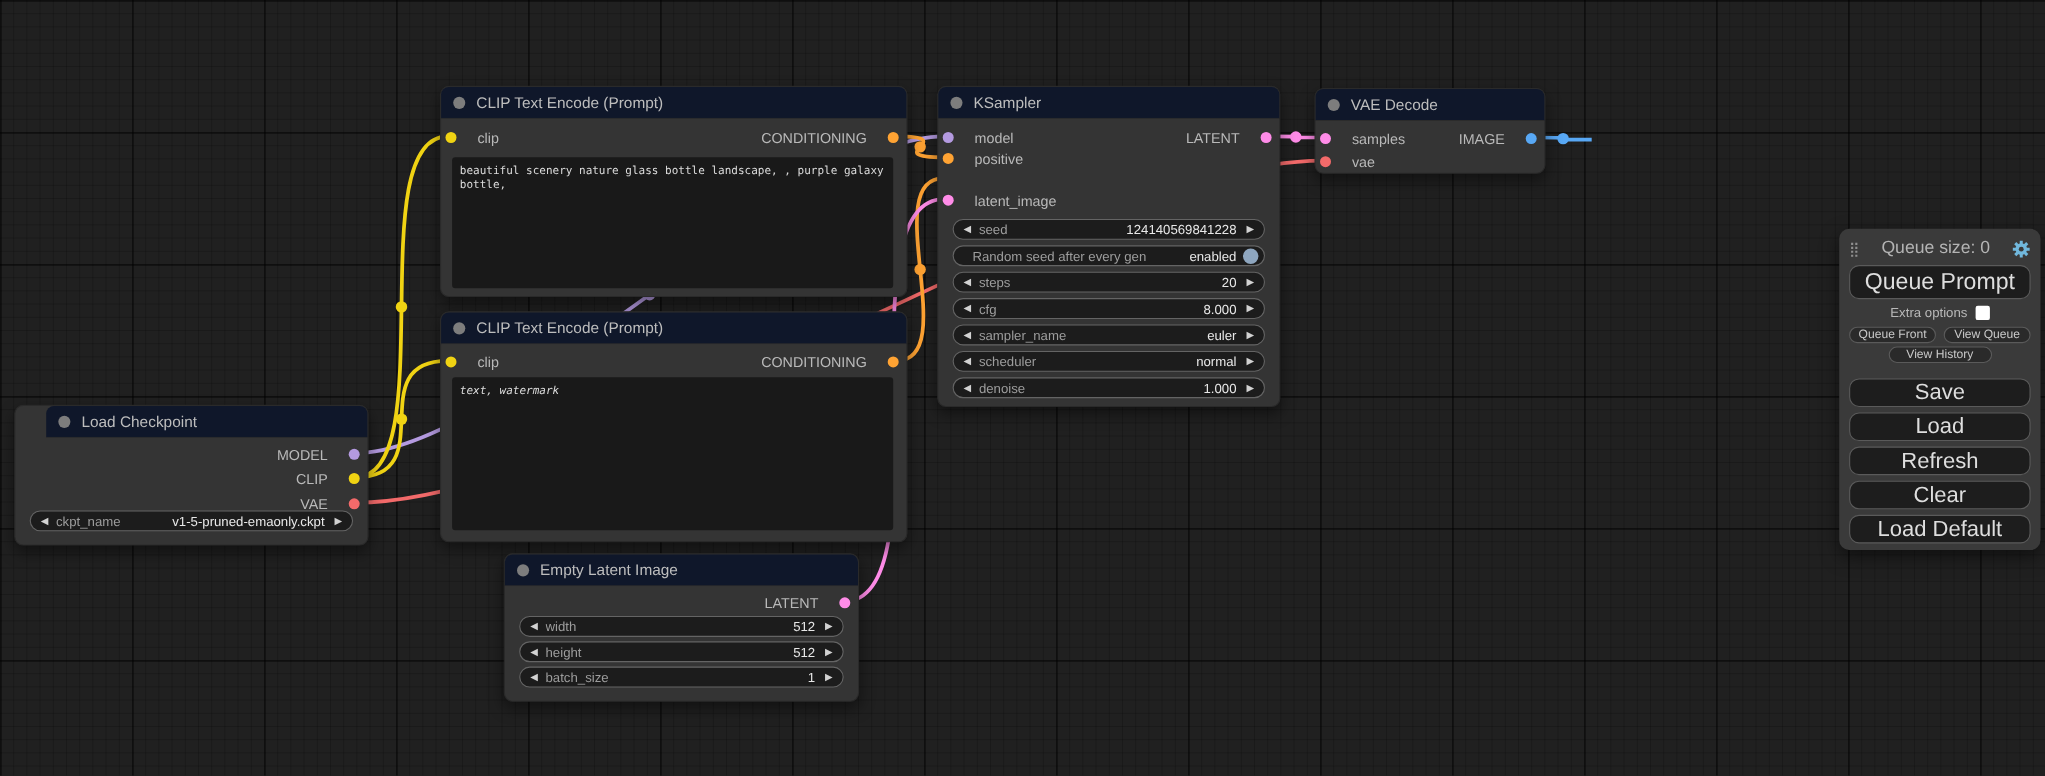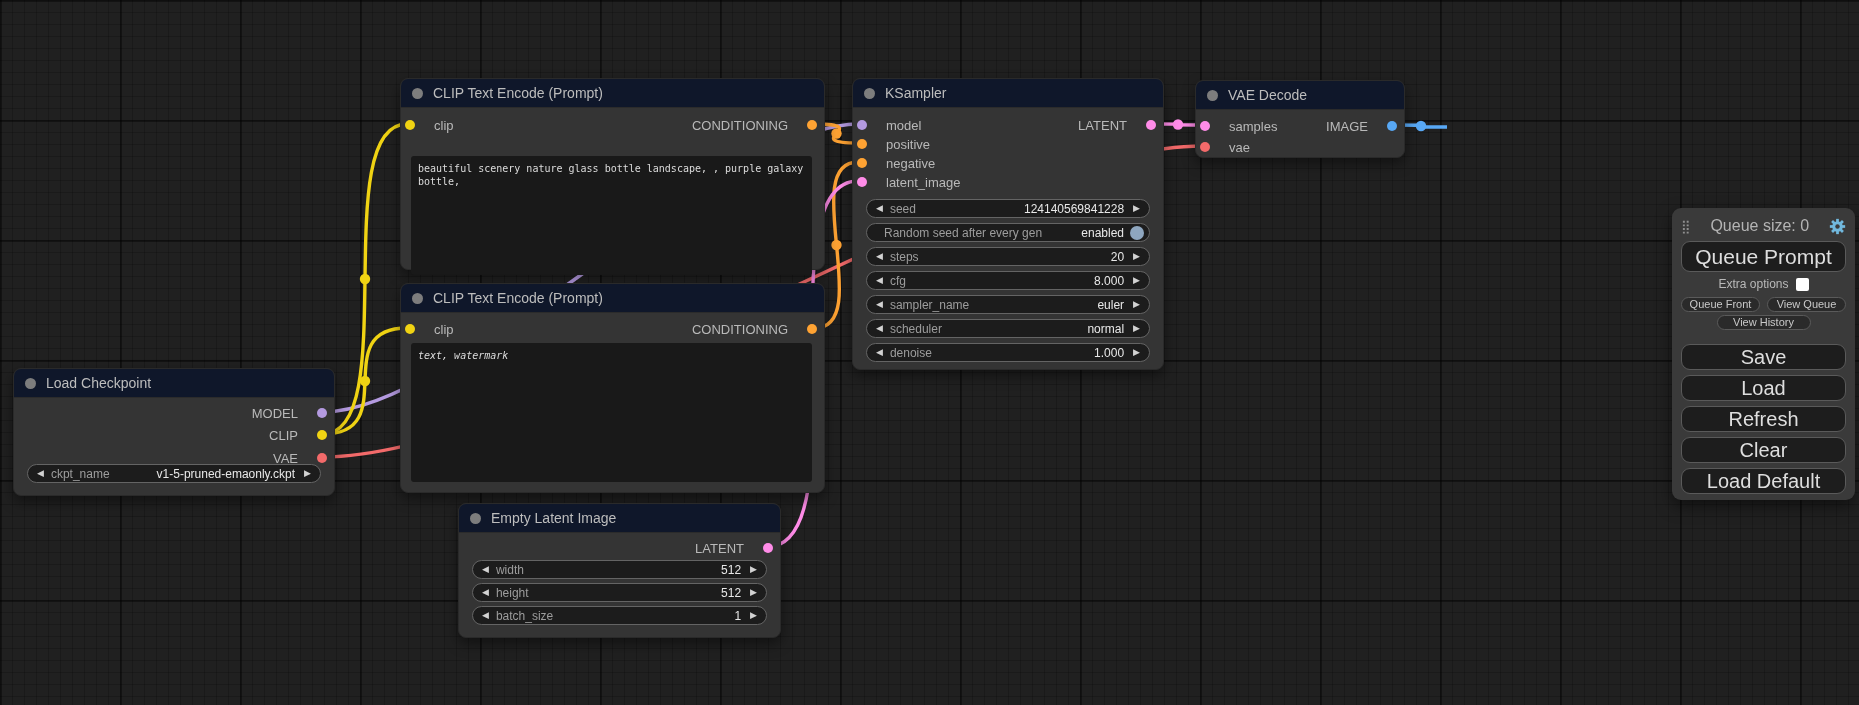--- a/index.html
+++ b/index.html
@@ -78,21 +78,21 @@
       <circle cx="836.5" cy="133.5" r="5.2" fill="#ffa333"></circle>
       <path d="M 815 328 C 875 328, 798 162, 858 162" stroke="#ffa333" stroke-width="3.4" fill="none"></path>
       <circle cx="836.5" cy="245" r="5.2" fill="#ffa333"></circle>
       <path d="M 767 547 C 862 547, 763 181, 858 181" stroke="#ff8ce8" stroke-width="3.4" fill="none"></path>
       <circle cx="812.5" cy="364" r="5.2" fill="#ff8ce8"></circle>
       <path d="M 1154 124 C 1214 124, 1142 125, 1202 125" stroke="#ff8ce8" stroke-width="3.4" fill="none"></path>
       <circle cx="1178" cy="124.5" r="5.2" fill="#ff8ce8"></circle>
       <path d="M 1395 125 C 1455 125, 1387 127, 1447 127" stroke="#58a8f5" stroke-width="3.4" fill="none"></path>
       <circle cx="1421" cy="126" r="5.2" fill="#58a8f5"></circle>
     </svg>
-<div class="node" style="left: 13px; top: 368px; width: 322px; height: 128px;">
+<div class="node" style="left: 13px; top: 368px; width: 322px; height: 128px; padding-left: 28px;">
       <div class="titlebar">
         <div class="title-dot"></div>
         <div class="title">Load Checkpoint</div>
       </div>
       <div class="slot out" style="top: 35px;">
         <div>MODEL</div>
         <div class="dot" style="background: rgb(180, 154, 224);"></div>
       </div>
       <div class="slot out" style="top: 57px;">
         <div>CLIP</div>
@@ -115,21 +115,21 @@
         <div class="title">CLIP Text Encode (Prompt)</div>
       </div>
       <div class="slot in" style="top: 37px;">
         <div class="dot" style="background: rgb(240, 211, 19);"></div>
         <div>clip</div>
       </div>
       <div class="slot out" style="top: 37px;">
         <div>CONDITIONING</div>
         <div class="dot" style="background: rgb(255, 163, 51);"></div>
       </div>
-      <div class="textbox" style="top: 64px; height: 119px; margin-top: 13px;">beautiful scenery nature glass bottle landscape, , purple galaxy bottle,</div>
+      <div class="textbox" style="top: 64px; height: 119px;">beautiful scenery nature glass bottle landscape, , purple galaxy bottle,</div>
     </div>
     <div class="node" style="left: 400px; top: 283px; width: 425px; height: 210px;">
       <div class="titlebar">
         <div class="title-dot"></div>
         <div class="title">CLIP Text Encode (Prompt)</div>
       </div>
       <div class="slot in" style="top: 36px;">
         <div class="dot" style="background: rgb(240, 211, 19);"></div>
         <div>clip</div>
       </div>
@@ -172,24 +172,20 @@
         <div class="title-dot"></div>
         <div class="title">KSampler</div>
       </div>
       <div class="slot in" style="top: 37px;">
         <div class="dot" style="background: rgb(180, 154, 224);"></div>
         <div>model</div>
       </div>
       <div class="slot in" style="top: 56px;">
         <div class="dot" style="background: rgb(255, 163, 51);"></div>
         <div>positive</div>
-      </div>
-      <div class="slot in" style="top: 75px;">
-        <div class="dot" style="background: rgb(255, 163, 51);"></div>
-        <div>negative</div>
       </div>
       <div class="slot in" style="top: 94px;">
         <div class="dot" style="background: rgb(255, 140, 232);"></div>
         <div>latent_image</div>
       </div>
       <div class="slot out" style="top: 37px;">
         <div>LATENT</div>
         <div class="dot" style="background: rgb(255, 140, 232);"></div>
       </div>
       <div class="widget stepper" style="top: 120px;">

